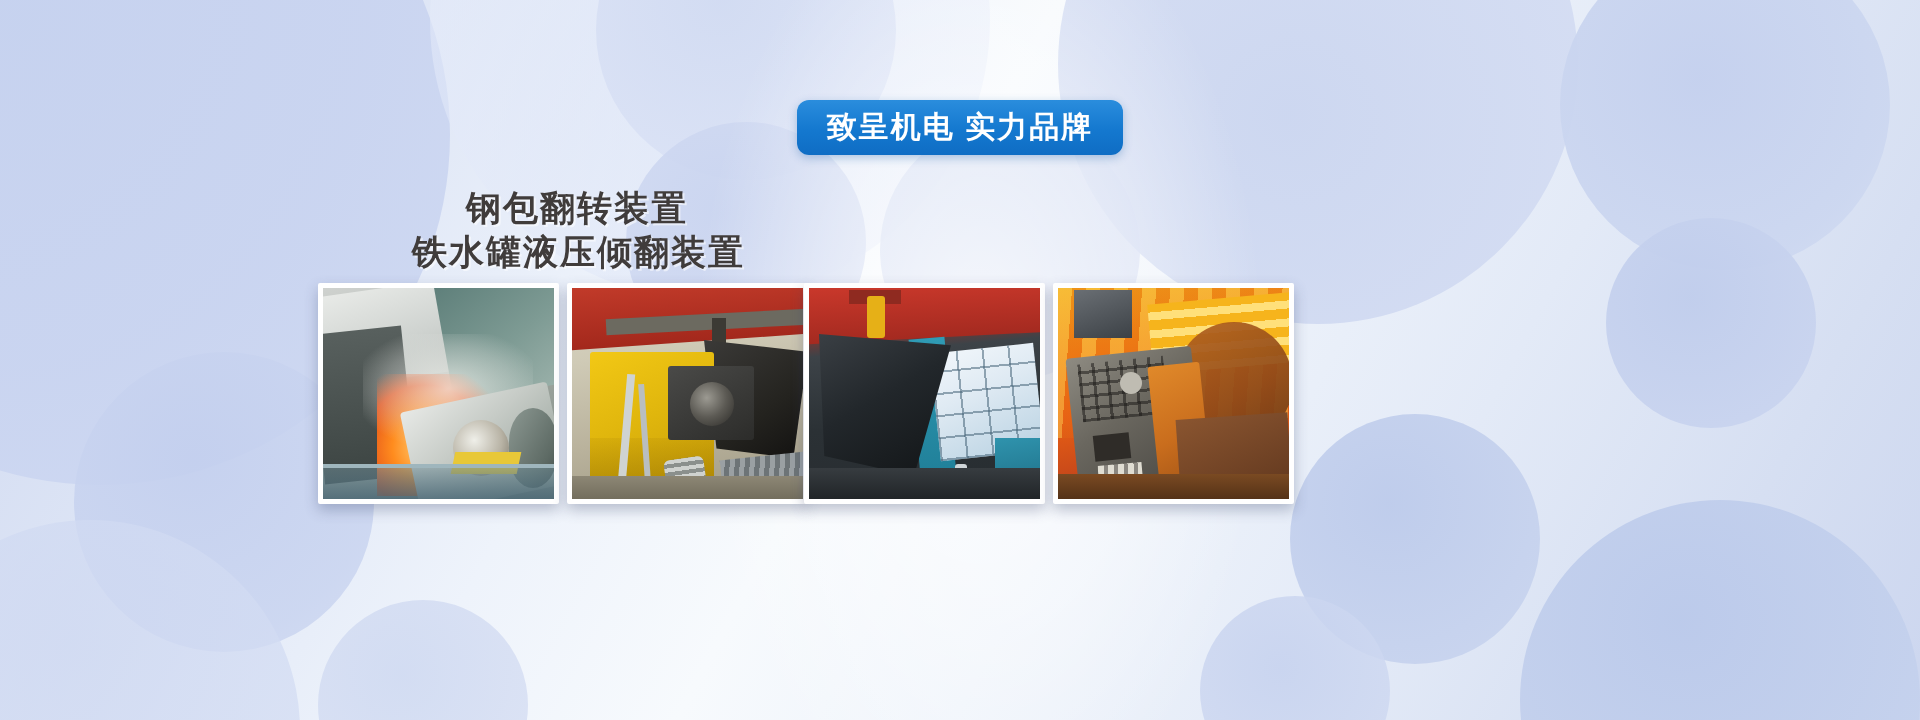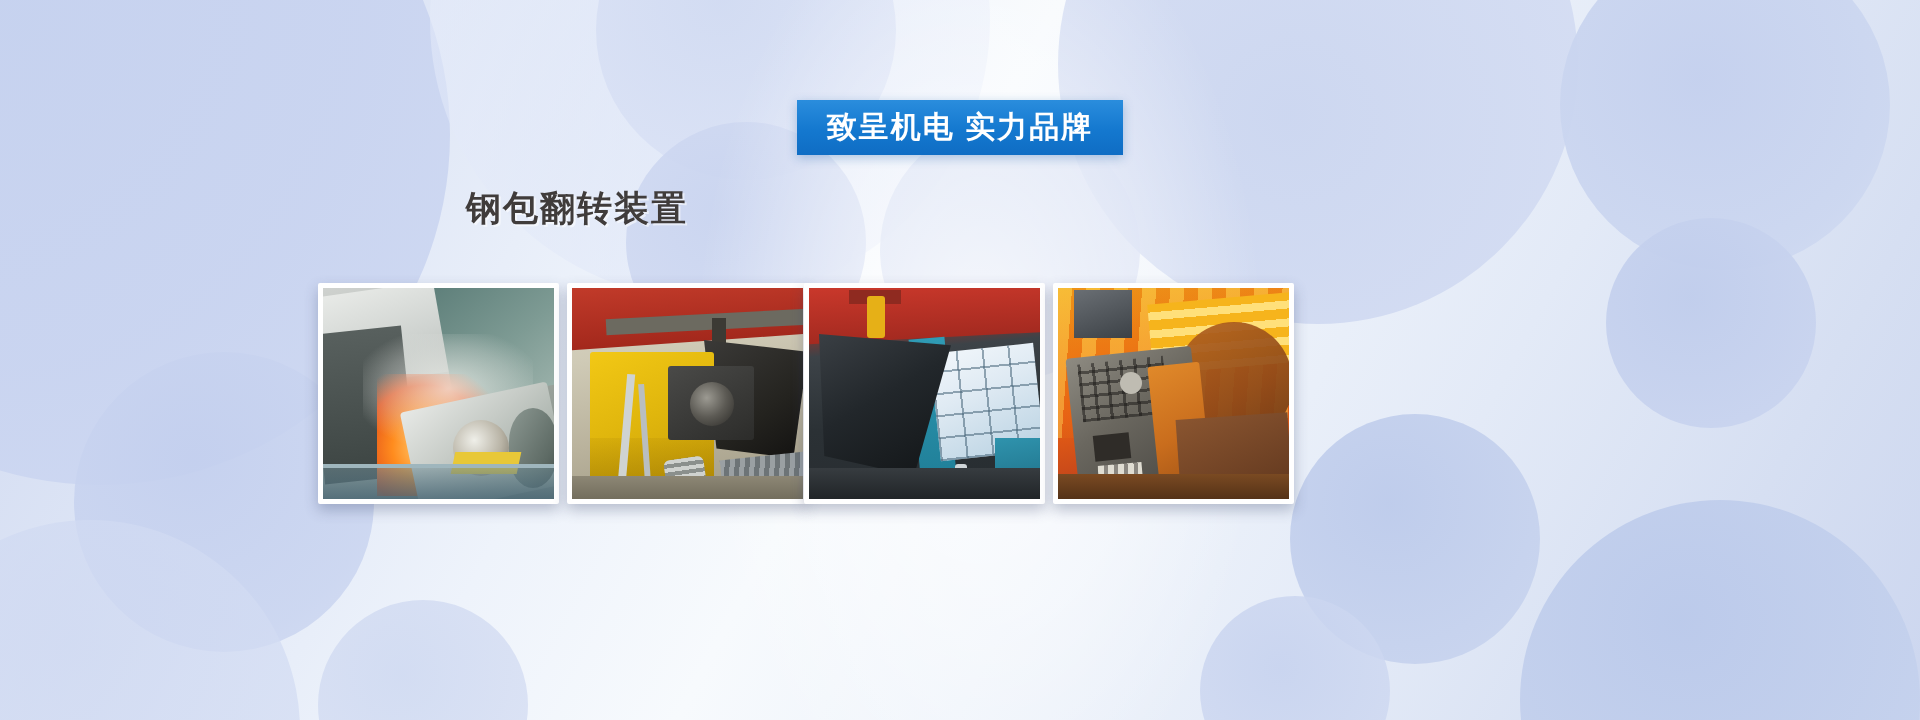--- a/index.html
+++ b/index.html
@@ -43,21 +43,21 @@
   .b14{left:880px;top:120px;width:260px;height:260px;
       background:radial-gradient(circle at 40% 40%,#ccd7f0 0%,#d6def3 78%,#e0e7f7 100%);opacity:.85;}
   .sheen{position:absolute;left:700px;top:-120px;width:560px;height:960px;
       background:radial-gradient(ellipse at 50% 50%,rgba(255,255,255,.80) 0%,rgba(255,255,255,.38) 42%,rgba(255,255,255,0) 72%);
       pointer-events:none;}
 
   
   #badge-wrap{position:absolute;left:0;top:100px;width:1920px;text-align:center;}
   .pill{display:inline-block;position:relative;
     background:linear-gradient(180deg,#2a8ddd 0%,#1478cf 55%,#0f6dc4 100%);
-    color:#ffffff;border-radius:0;padding:9px 30px 11px 30px;
+    color:#ffffff;border-radius:12px;padding:9px 30px 11px 30px;
     font-size:30px;font-weight:700;letter-spacing:2px;line-height:1.18;
     box-shadow:0 3px 10px rgba(18,90,165,.30);}
   .pill::after{content:"";position:absolute;left:5px;right:5px;bottom:-4px;height:10px;
     background:linear-gradient(180deg,#1f86d8 0%,#2e9ae6 100%);border-radius:0 0 12px 12px;z-index:-1;}
 
   
   #headings{position:absolute;left:16px;top:186px;width:1920px;height:80px;}
   .head{position:absolute;color:#403c3b;font-weight:700;
         font-size:35px;letter-spacing:2px;line-height:44px;white-space:nowrap;
         text-shadow:2px 2px 0 rgba(255,255,255,.55);}
@@ -194,20 +194,21 @@
   <div class="blob b10"></div>
   <div class="sheen"></div>
 
   <div id="badge-wrap">
     <span class="pill">致呈机电 实力品牌</span>
   </div>
 
   <div id="headings">
     <div class="head" id="head-left">
       <span class="hl1">钢包翻转装置</span>
+      <span class="hl2">铁水罐液压倾翻装置</span>
     </div>
   </div>
 
   <div id="gallery">
 
     <div class="group" id="group-left">
 
       <div class="photo p1">
         <div class="inner">
           <div class="ph-el roof"></div>

